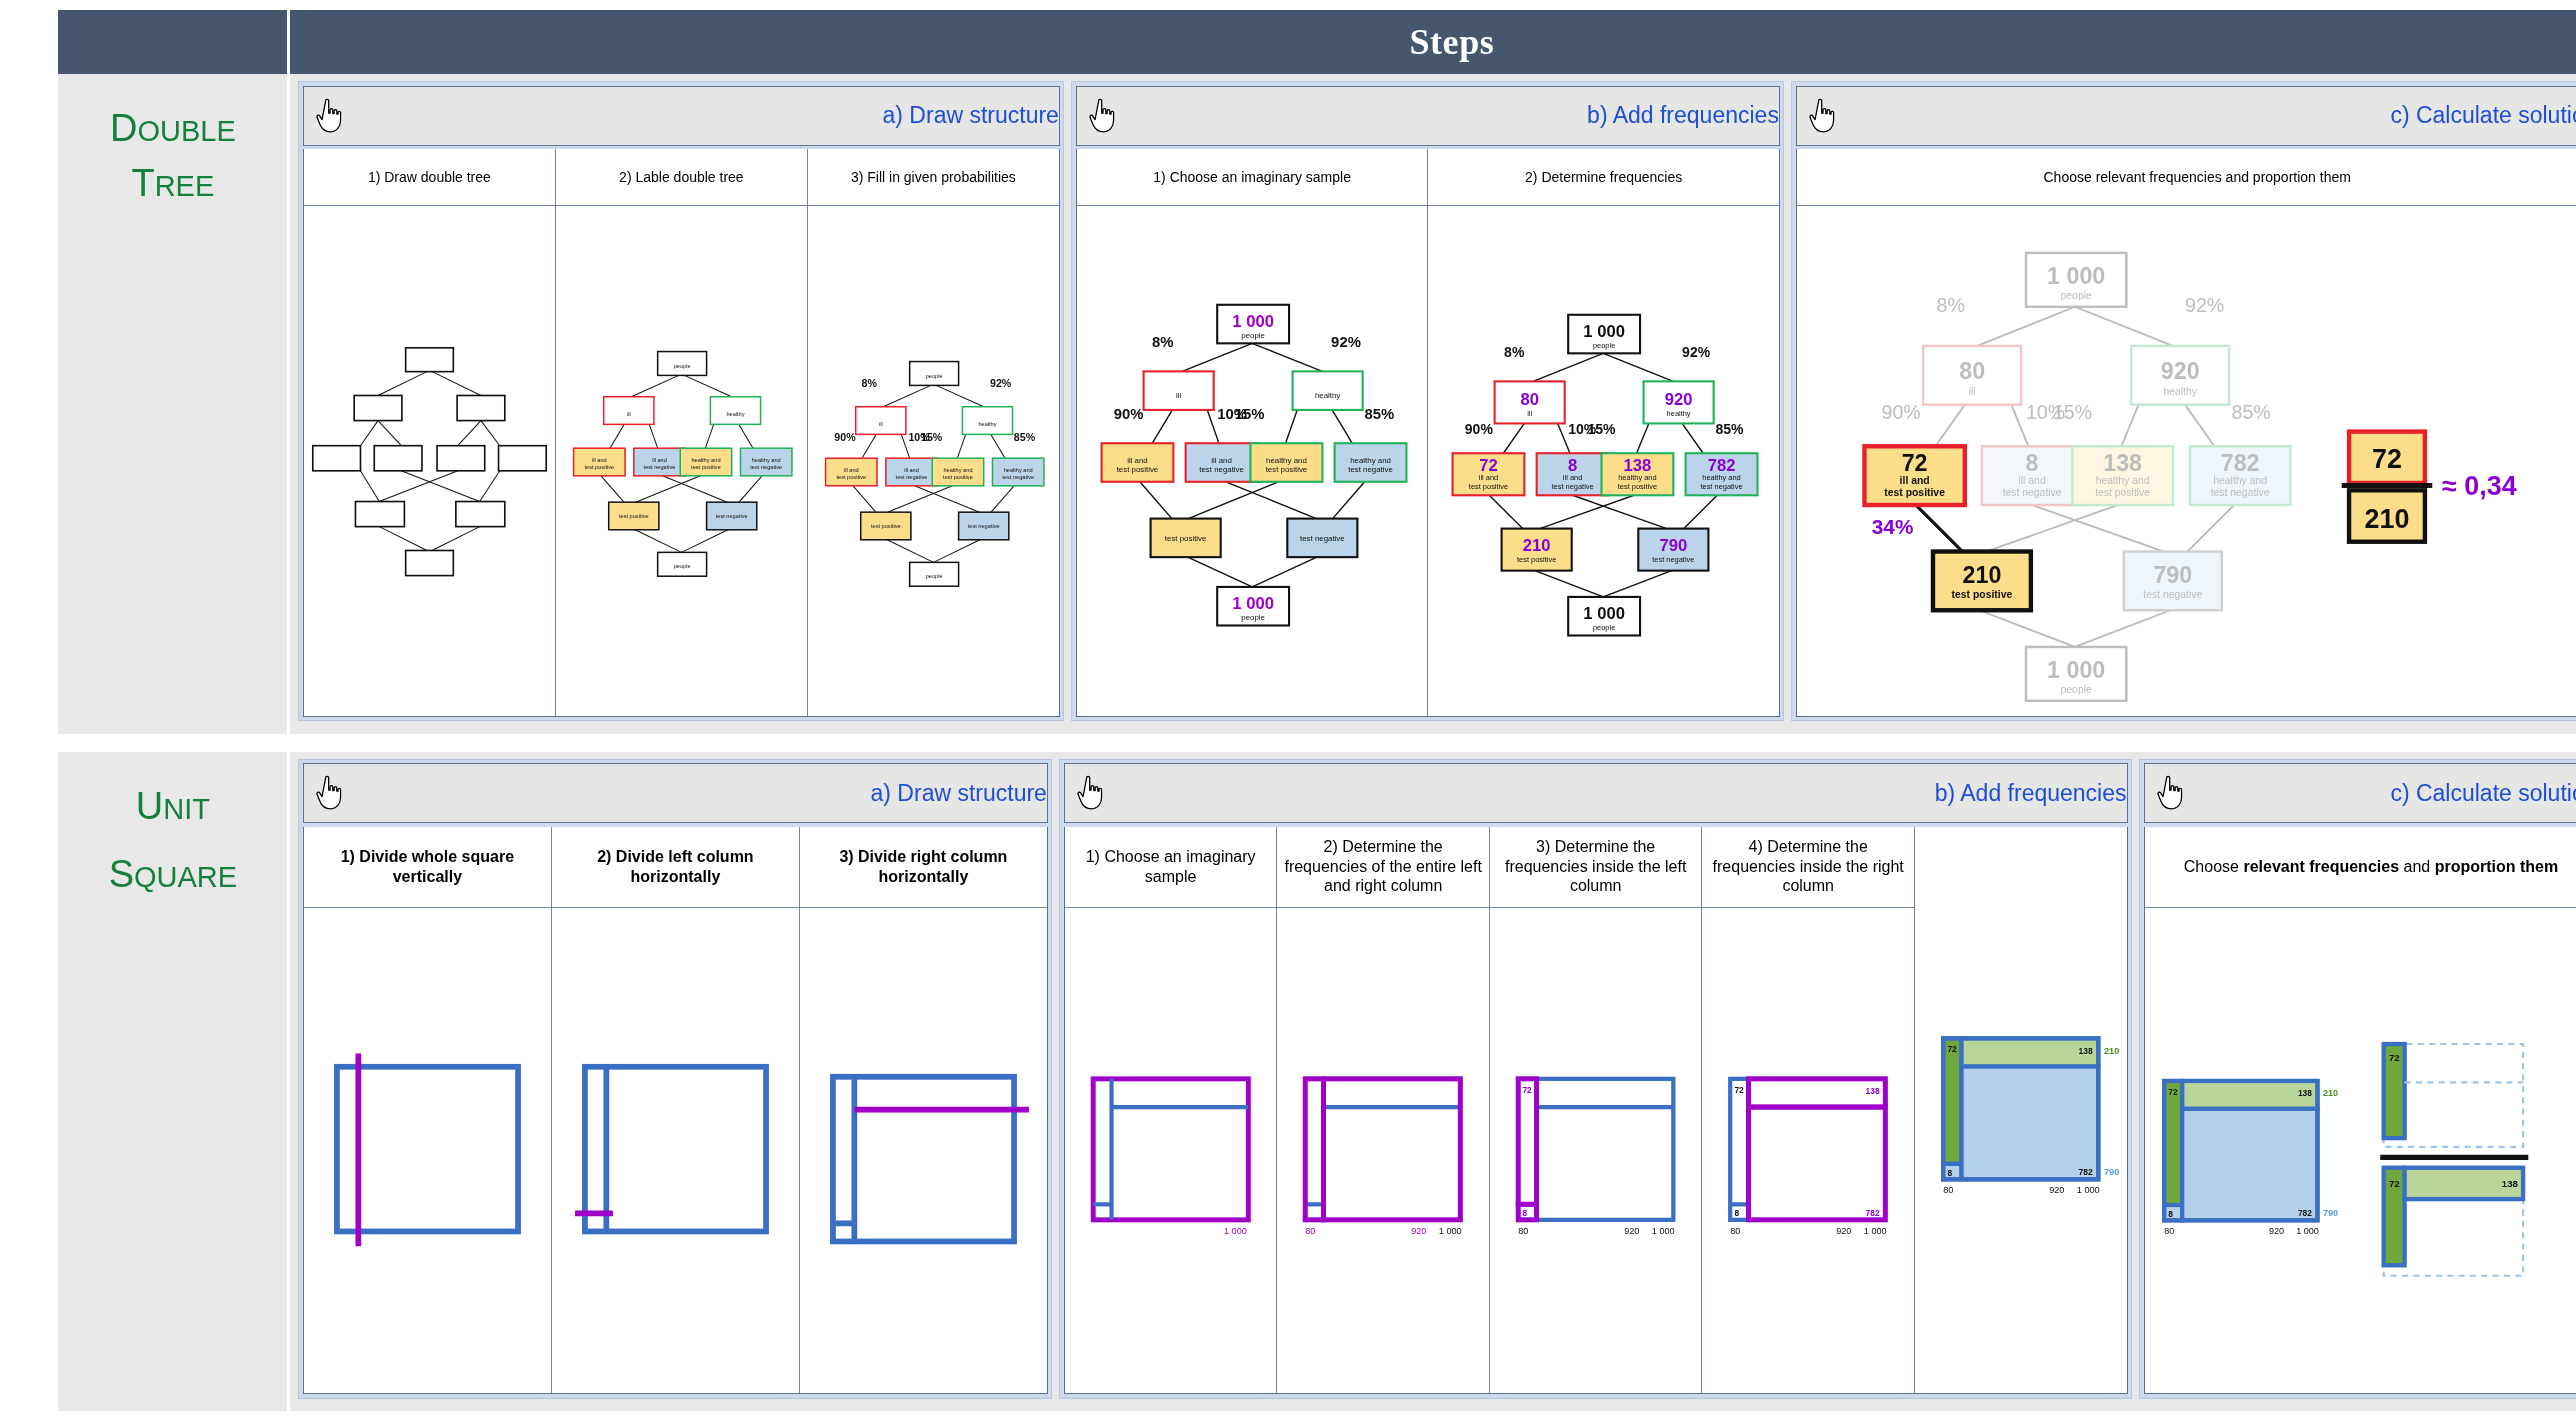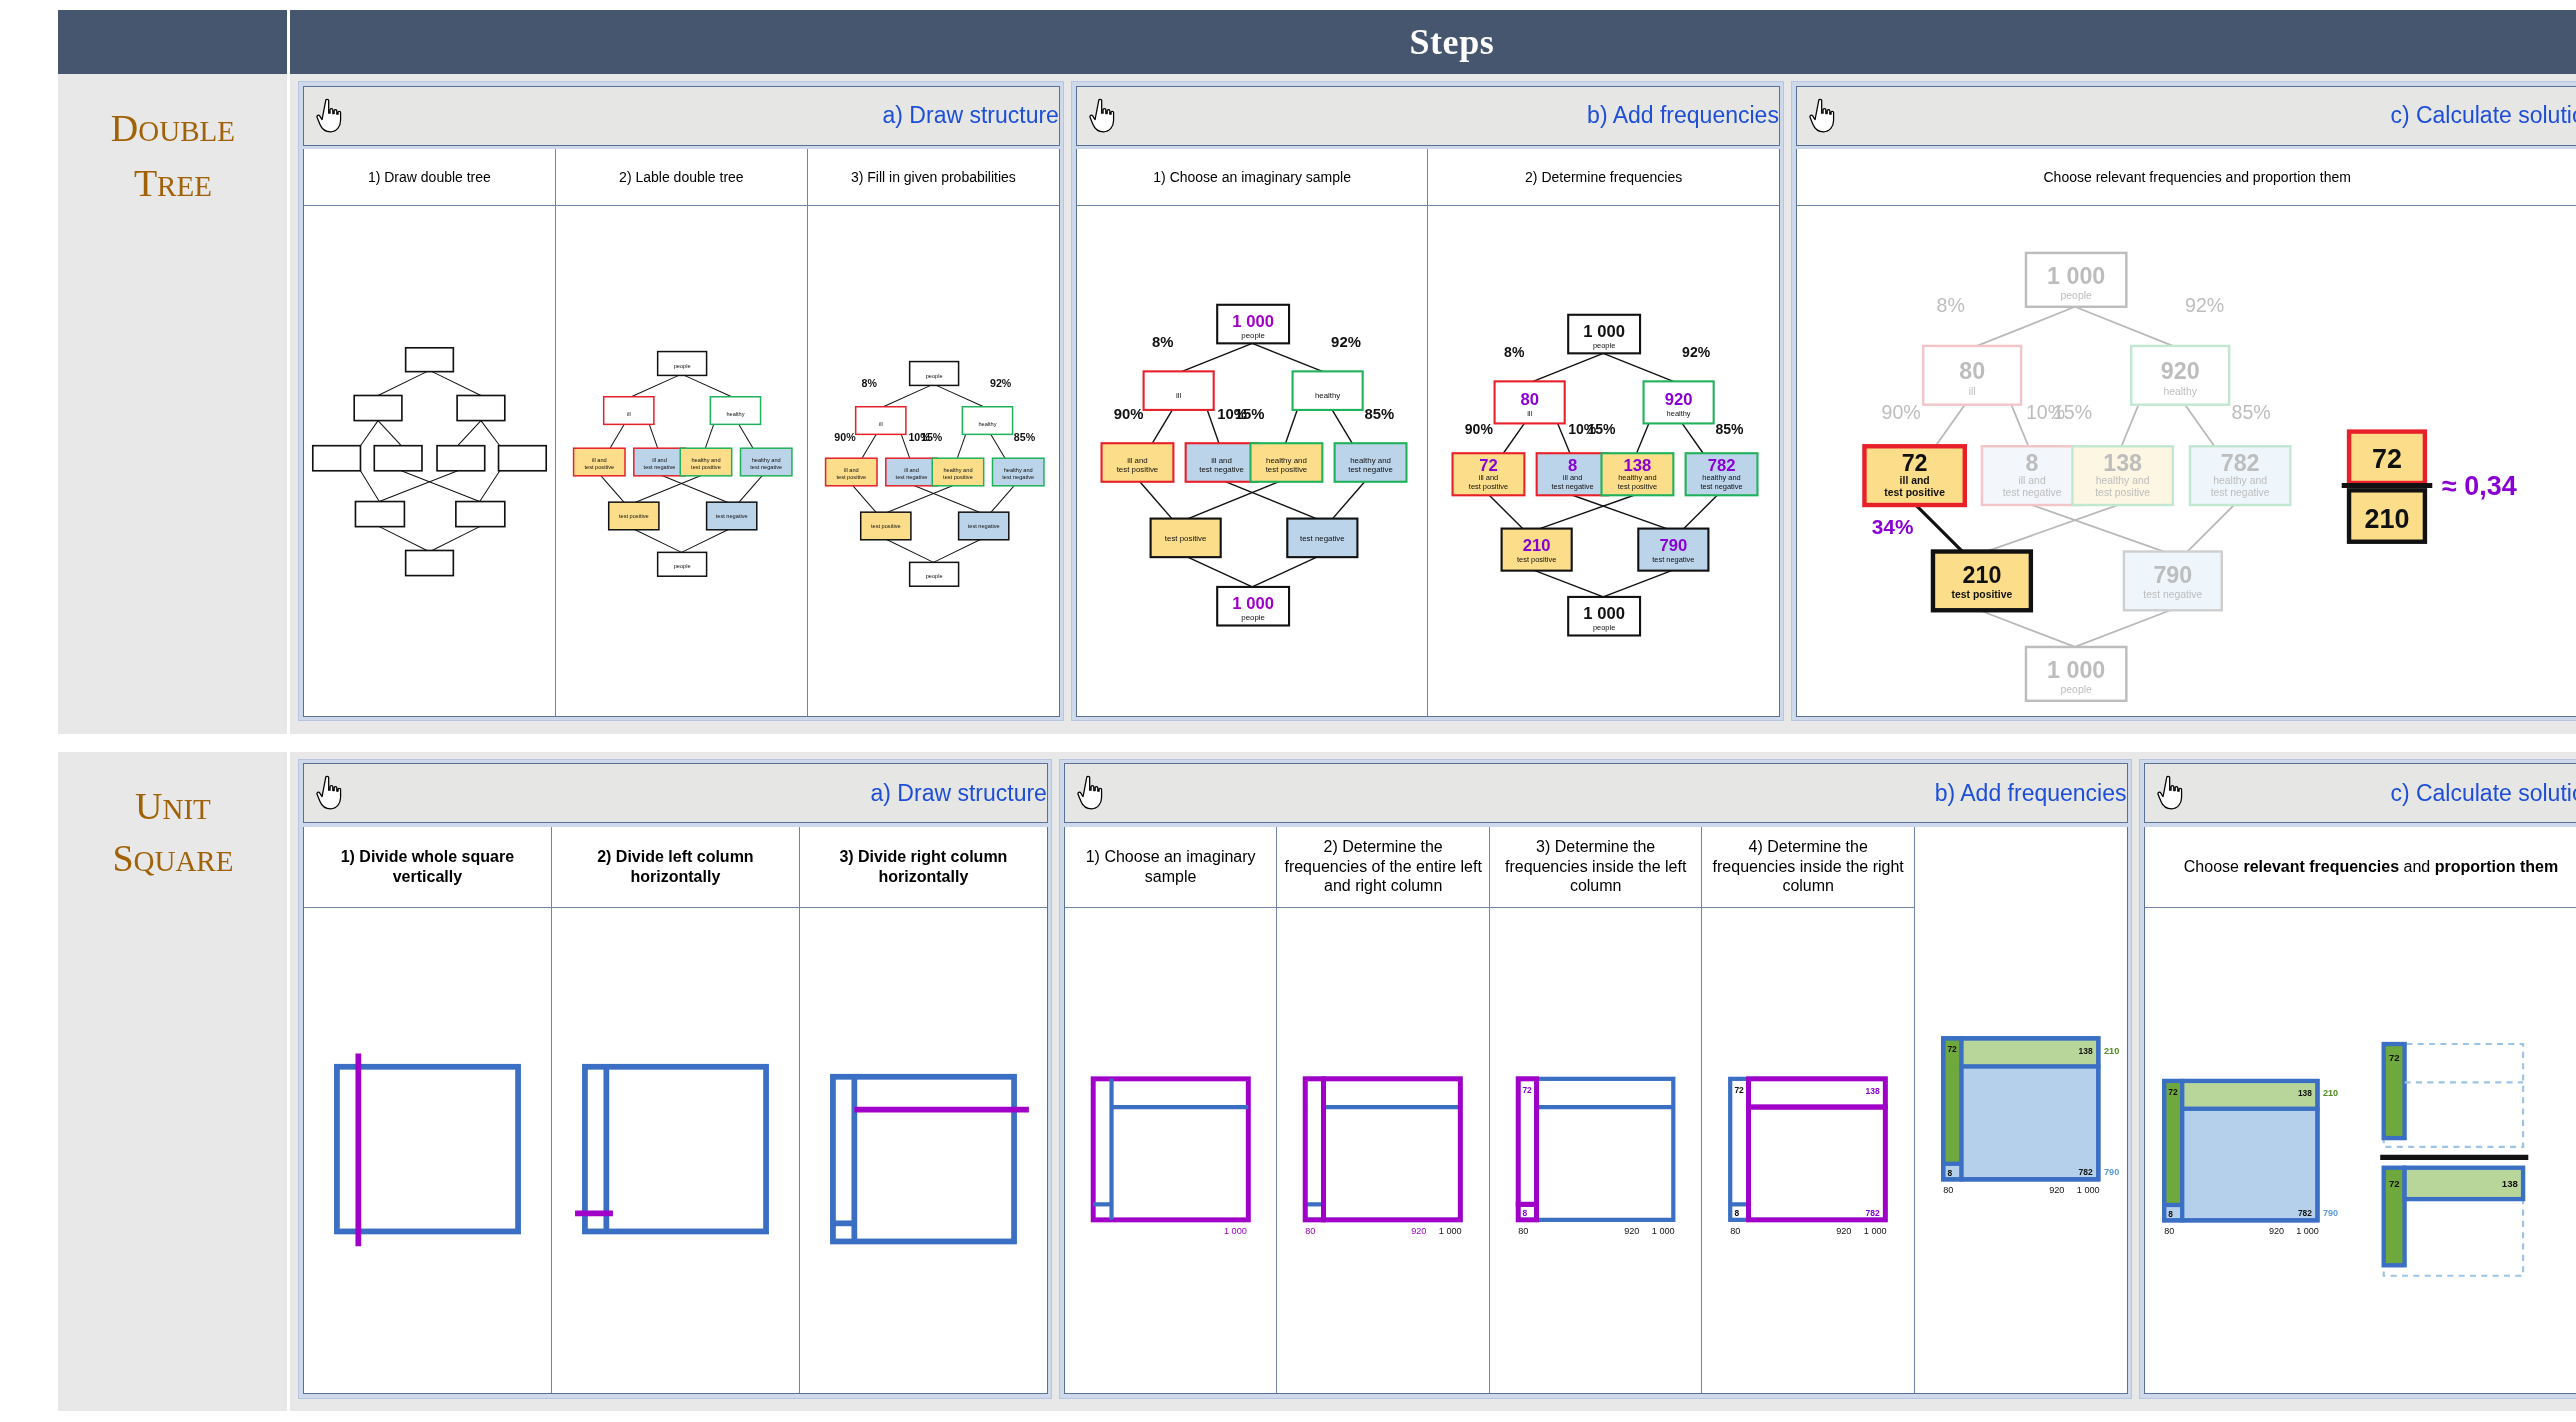--- a/index.html
+++ b/index.html
@@ -8,21 +8,21 @@
 
   
   .grid{display:grid;grid-template-columns:232px 1fr;grid-template-rows:64px 1fr 17.4px 1fr;
         width:2555px;height:1401px;gap:0;padding-left:48px;}
   .hdr-blank{background:#46566f;border-right:3.5px solid #ffffff;}
   .hdr-title{background:#46566f;display:flex;align-items:center;justify-content:center;}
   .hdr-title span{color:#fff;font-family:"Liberation Serif",serif;font-weight:bold;font-size:36px;letter-spacing:0.6px;}
 
   .rowlabel{background:#e8e8e8;border-right:3.5px solid #ffffff;display:flex;flex-direction:column;
             align-items:center;justify-content:flex-start;padding-top:32px;}
-  .rowlabel .l1,.rowlabel .l2{font-family:Liberation Serif, serif;color:#a16207;line-height:1.18;}
+  .rowlabel .l1,.rowlabel .l2{font-family:Liberation Sans, sans-serif;color:#15803d;line-height:1.18;}
   .smallcaps{font-size:29px;}
   .smallcaps .big{font-size:38px;}
   .rowgap{background:#ffffff;grid-column:1 / span 2;}
   .rowcell{background:#e8e8e8;padding:7px 10.4px 12.8px 8px;}
 
   
   .stages{display:flex;gap:7px;height:100%;}
   .stage{background:#ced9ec;border:1.2px solid #b7c5de;display:flex;flex-direction:column;padding:3.5px;box-sizing:border-box;}
   .stage-head{background:#e6e6e4;border:1.7px solid #5b6f93;display:flex;align-items:center;height:60px;
               box-sizing:border-box;position:relative;flex:0 0 auto;}
@@ -471,21 +471,21 @@
 
       </div>
     </div>
 
     <div class="rowgap"></div>
 
     <div class="rowlabel">
       <div class="l1 smallcaps">
         <span class="big">U</span><span>NIT</span>
       </div>
-      <div class="l2 smallcaps" style="margin-top:8px;">
+      <div class="l2 smallcaps" style="margin-top:24px;">
         <span class="big">S</span><span>QUARE</span>
       </div>
     </div>
 
     <div class="rowcell">
       <div class="stages">
 
         <div class="stage" style="flex:0 0 754px;">
           <div class="stage-head">
             <span class="hand">

